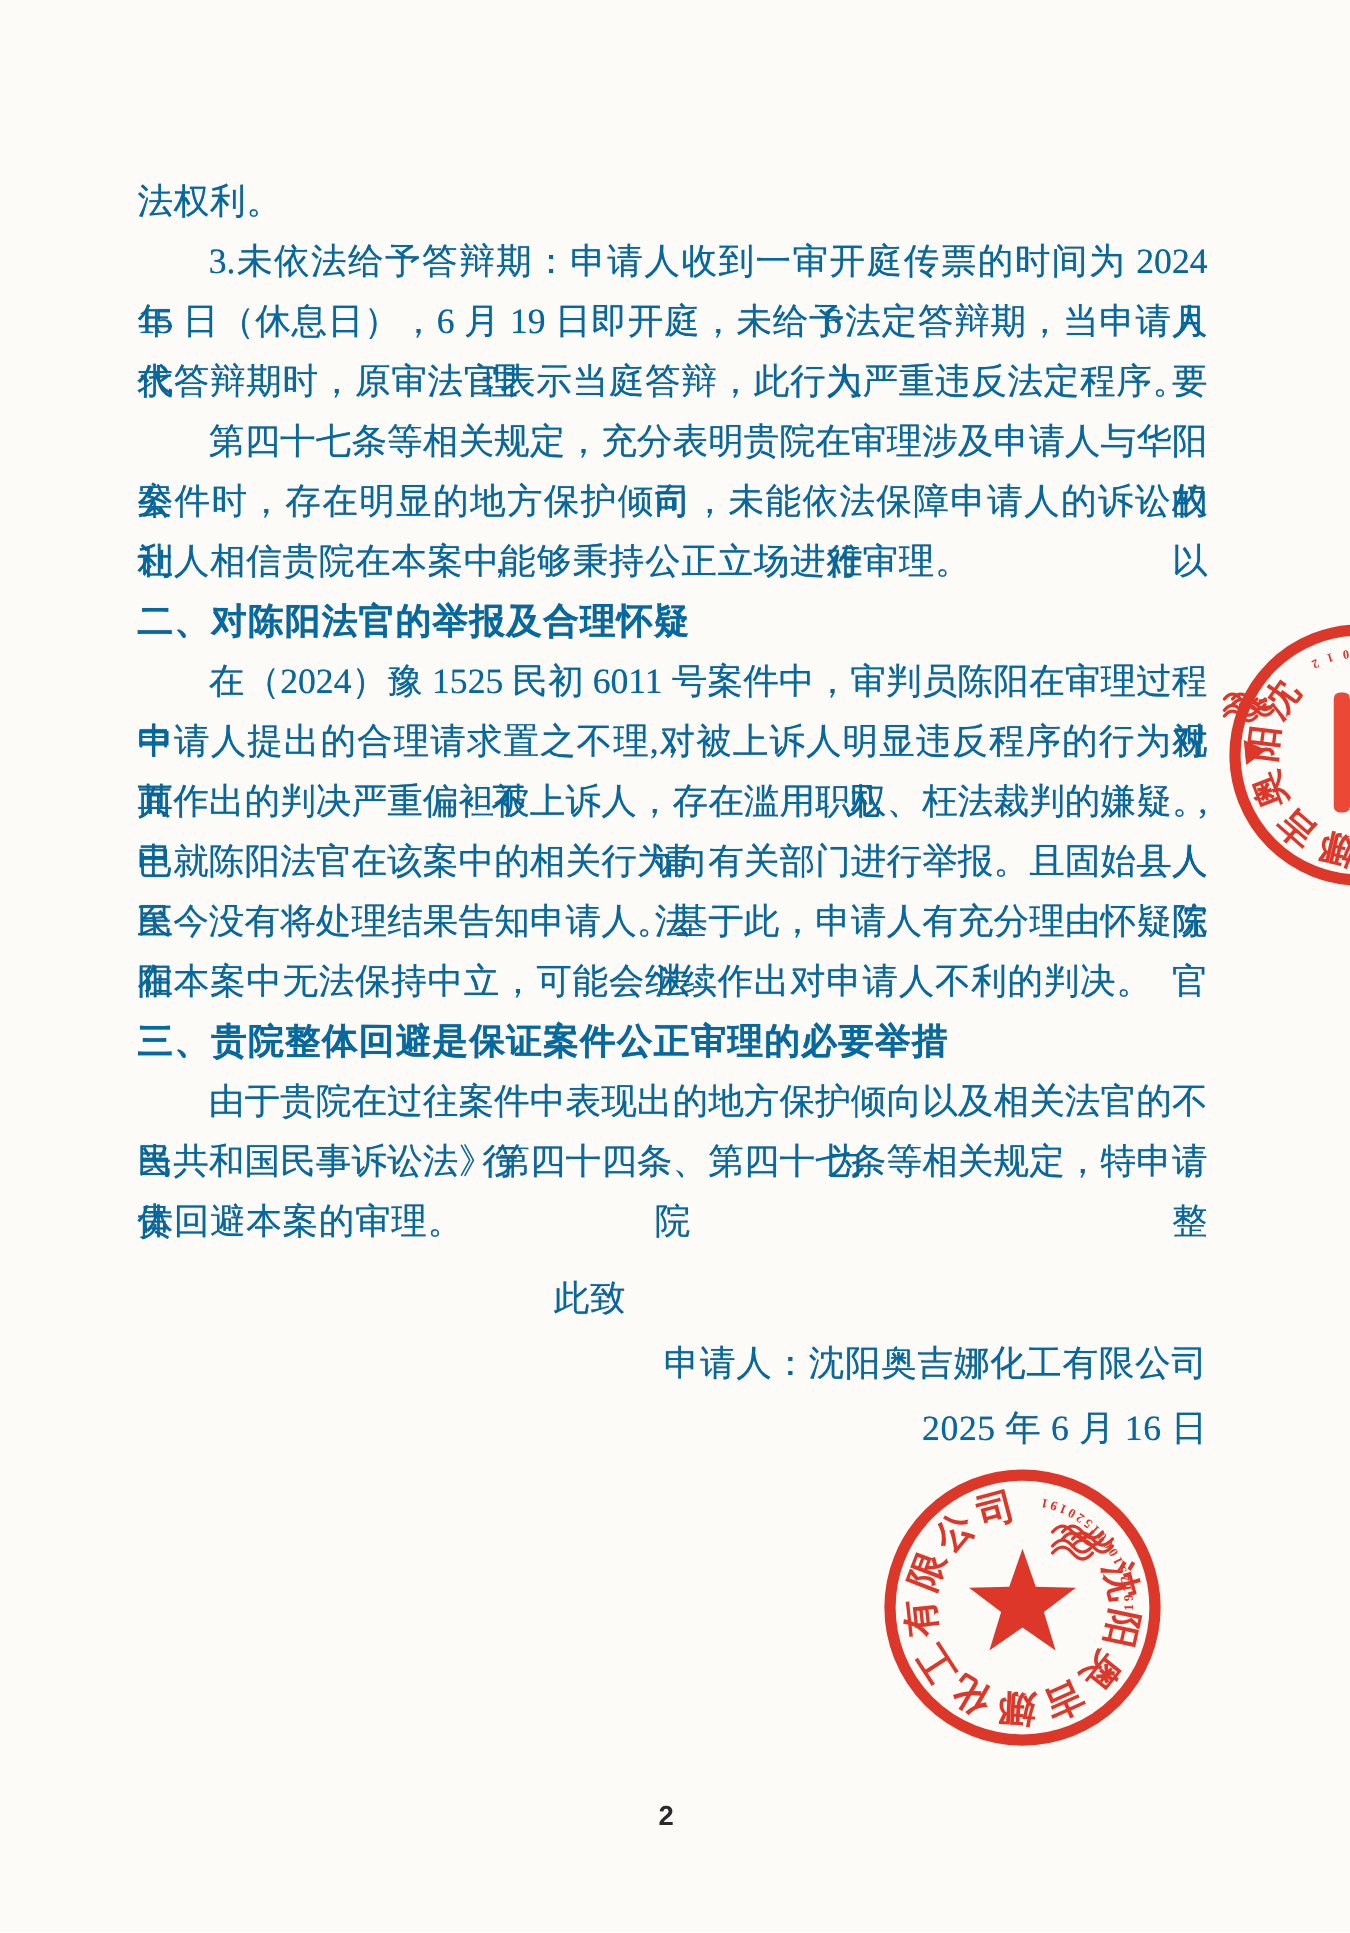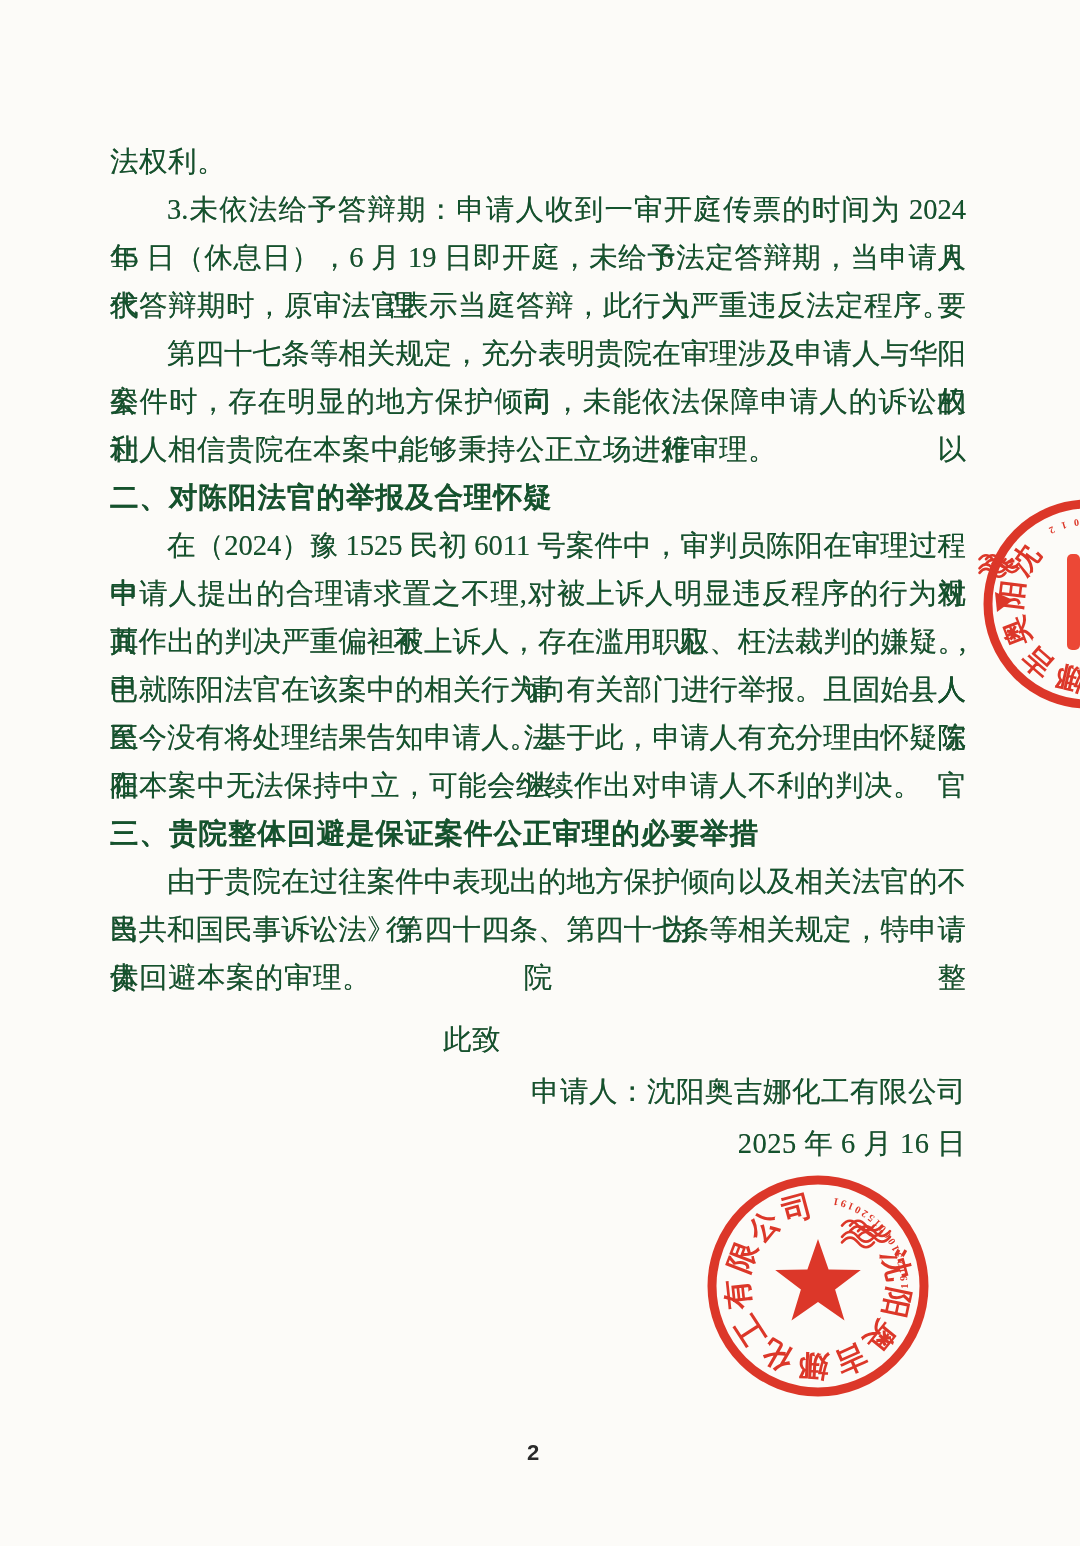--- a/index.html
+++ b/index.html
@@ -12,21 +12,21 @@
     color:#242424;
   }
   .content{
     position:absolute;left:110px;top:138px;width:856px;
   }
   .line{
     height:48px;line-height:48px;
     font-size:28.5px;
     letter-spacing:0.5px;
     white-space:nowrap;
-    color:#14532d;
+    color:#0369a1;
     text-shadow:0 0 0.6px rgba(30,30,30,0.55);
   }
   .line.fill{
     white-space:normal;
     text-align:justify;
     text-align-last:justify;
     letter-spacing:0;
   }
   .line.indent{ text-indent:57px; }
   .line.heading{

